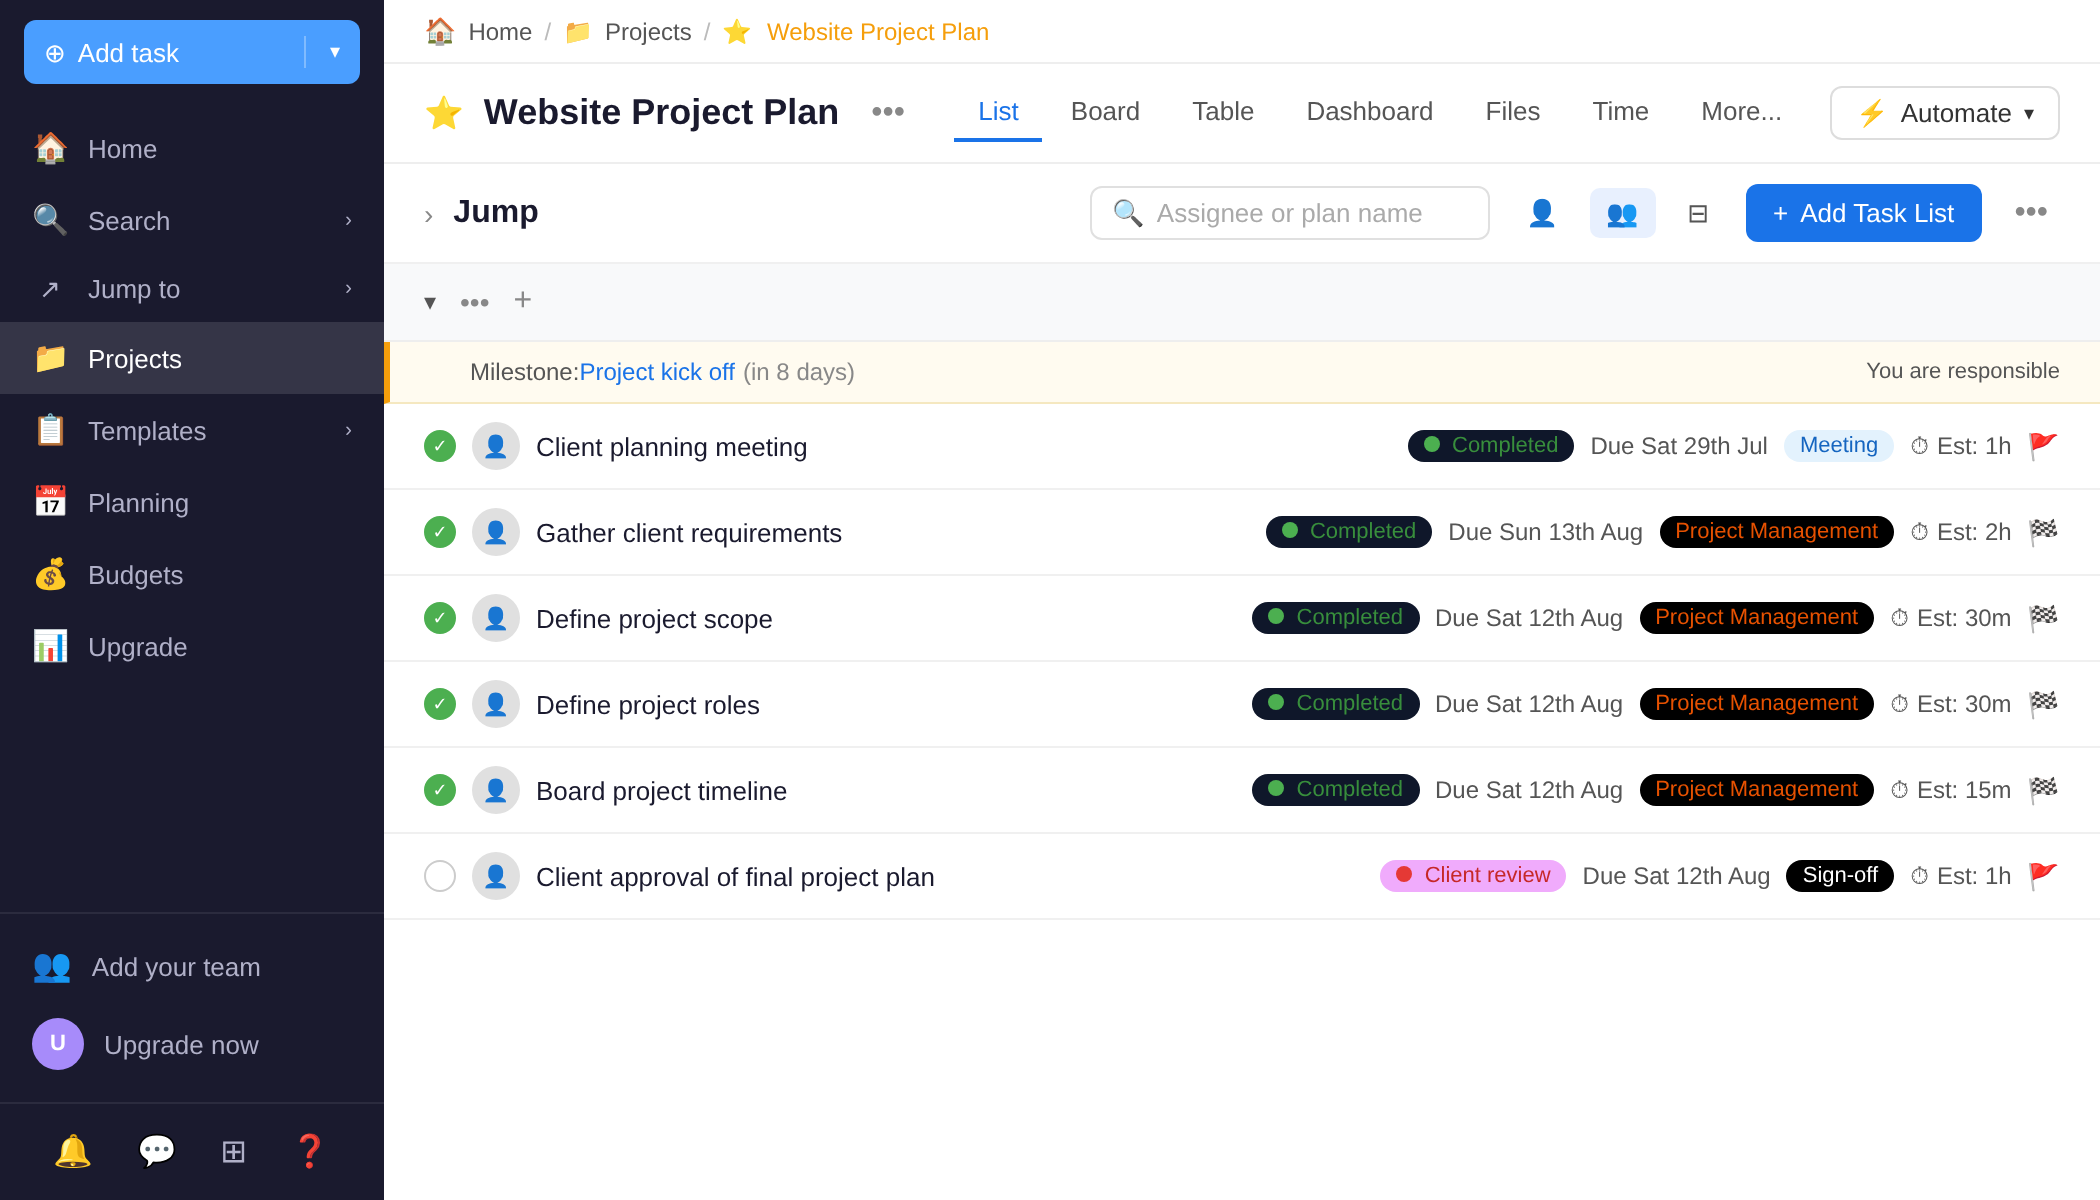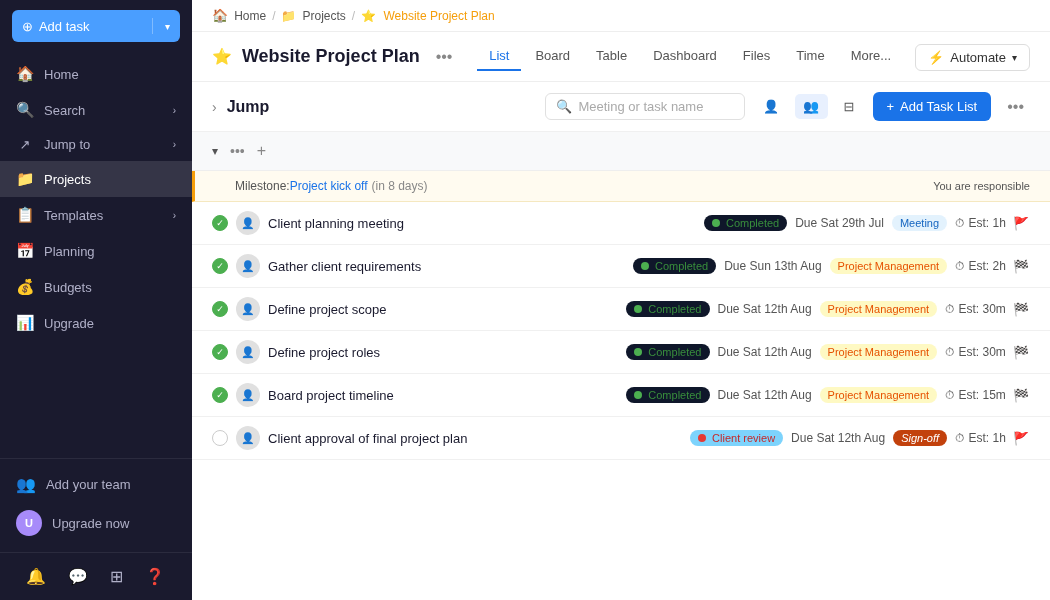--- a/index.html
+++ b/index.html
@@ -152,21 +152,21 @@
       background: none;
       border: none;
       cursor: pointer;
       color: #888;
       font-size: 16px;
       padding: 2px 6px;
     }
     .header-tabs {
       margin-left: auto;
       display: flex;
-      align-items: flex-end;
+      align-items: center;
       gap: 2px;
     }
     .tab {
       padding: 6px 12px;
       font-size: 13px;
       color: #555;
       cursor: pointer;
       border-bottom: 2px solid transparent;
       text-decoration: none;
     }
@@ -358,22 +358,22 @@
 
     .due-date { color: #555; font-size: 12px; white-space: nowrap; }
     .tag {
       padding: 2px 8px;
       border-radius: 10px;
       font-size: 11px;
       font-weight: 500;
       white-space: nowrap;
     }
     .tag-meeting { background: #e3f2fd; color: #1565c0; }
-    .tag-pm { background: #fef9c3; color: #e65100; }
-    .tag-signoff { background: #c2410c; color: #fff; font-style: italic; }
+    .tag-pm { background: #000000; color: #e65100; }
+    .tag-signoff { background: #000000; color: #fff; }
 
     .est-time {
       display: flex;
       align-items: center;
       gap: 4px;
       color: #555;
       font-size: 12px;
       white-space: nowrap;
     }
     .flag-icon { font-size: 13px; color: #f59e0b; }
@@ -482,21 +482,21 @@
       </button>
     </div>
   </div>
 
   <div class="tasks-toolbar">
     <span class="expand-icon">›</span>
     <span class="tasks-title">Jump</span>
 
     <div class="search-box">
       <span>🔍</span>
-      <span style="color:#aaa;">Meeting or task name</span>
+      <span style="color:#aaa;">Assignee or plan name</span>
     </div>
 
     <div class="filter-btns">
       <button class="filter-btn">👤</button>
       <button class="filter-btn active">👥</button>
       <button class="filter-btn">⊟</button>
     </div>
 
     <button class="add-tasklist-btn">
       <span>+</span>
@@ -602,21 +602,21 @@
         <span>⏱</span>
         <span>Est: 15m</span>
       </span>
       <span class="flag-icon" style="color:#fbc02d;">🏁</span>
     </div>
 
     <div class="task-row">
       <div class="task-check"></div>
       <div class="task-avatar">👤</div>
       <span class="task-name">Client approval of final project plan</span>
-      <span class="status-badge" style="background:#7dd3fc; color:#c62828;">
+      <span class="status-badge" style="background:#f0abfc; color:#c62828;">
         <span class="status-dot dot-red"></span>
         <span>Client review</span>
       </span>
       <span class="due-date">Due Sat 12th Aug</span>
       <span class="tag tag-signoff">Sign-off</span>
       <span class="est-time">
         <span>⏱</span>
         <span>Est: 1h</span>
       </span>
       <span class="flag-icon" style="color:#e53935;">🚩</span>

